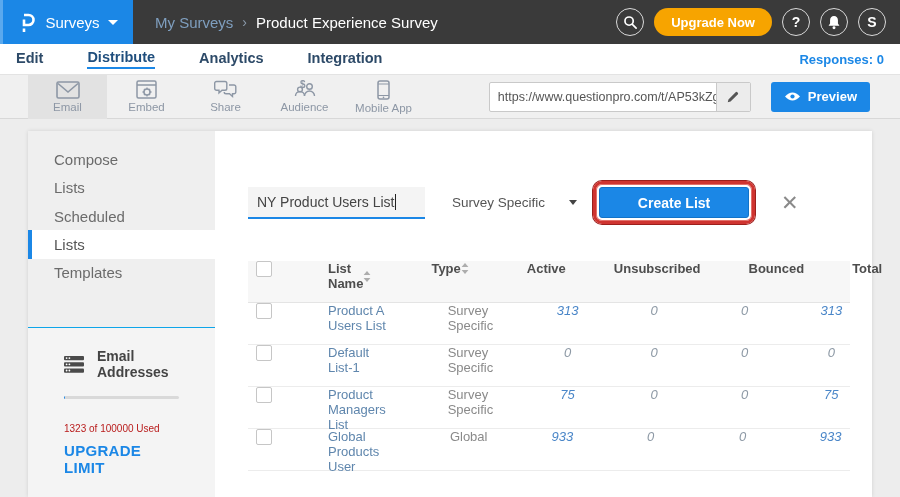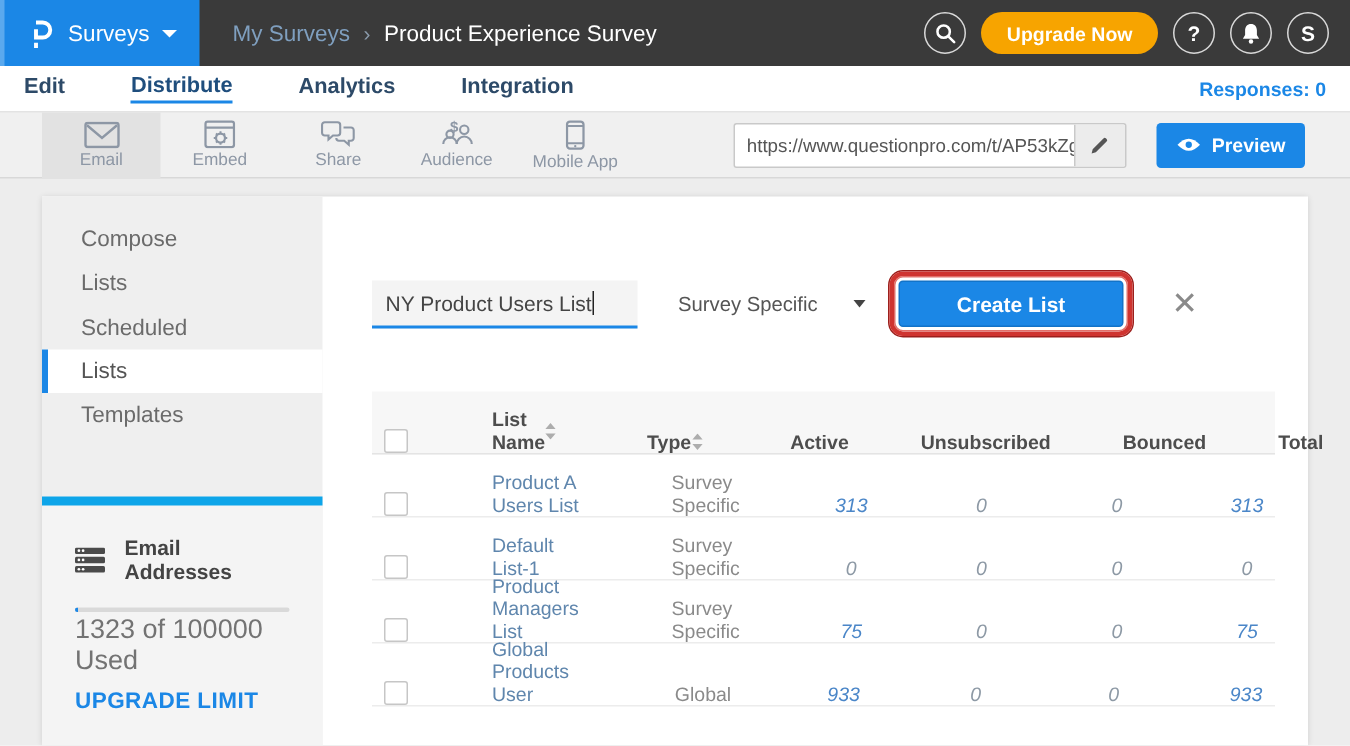--- a/index.html
+++ b/index.html
@@ -57,26 +57,26 @@
 
   
   .content-area{height:378px;padding:12px 28px 0 28px;}
   .card{background:#fff;height:366px;display:flex;box-shadow:0 0 4px rgba(0,0,0,0.12);}
 
   
   .side-nav{width:187px;background:#efefef;flex-shrink:0;padding-top:14px;display:flex;flex-direction:column;}
   .nav-item{height:36px;display:flex;align-items:center;padding-left:22px;font-size:15px;
     color:#6b6b6b;cursor:pointer;border-left:4px solid transparent;}
   .nav-item.active{background:#fff;border-left:4px solid var(--accent);color:#555;}
-  .email-section{margin-top:40px;border-top:6px solid #0ea5e9;background:#f4f4f4;padding:20px 22px;flex:1;}
+  .email-section{margin-top:40px;border-top:1px solid #0ea5e9;background:#f4f4f4;padding:20px 36px;flex:1;}
   .email-title-row{display:flex;align-items:center;gap:13px;}
   .email-title{font-size:14px;font-weight:bold;color:#444;}
   .progress-track{margin-top:16px;height:3px;background:#d9d9d9;border-radius:2px;overflow:hidden;}
   .progress-fill{height:100%;background:var(--accent);width:2%;}
-  .usage-text{margin-top:1px;font-size:18px;color:#737373;}
+  .usage-text{margin-top:24px;font-size:10px;color:#b91c1c;}
   .upgrade-link{margin-top:8px;font-size:15px;color:var(--accent);font-weight:600;
     letter-spacing:.3px;cursor:pointer;display:inline-block;}
 
   
   .main-panel{flex:1;padding:50px 0 0 33px;}
   .form-row{display:flex;align-items:center;}
   .name-input{width:177px;height:32px;background:#f4f4f4;border-bottom:2px solid var(--accent);
     display:flex;align-items:center;padding:0 9px;font-size:14px;color:#444;cursor:text;
     white-space:nowrap;overflow:hidden;}
   .text-cursor{display:inline-block;width:1px;height:16px;background:#222;margin-left:1px;}
@@ -85,21 +85,21 @@
   .caret-dark{width:0;height:0;border-left:4.5px solid transparent;border-right:4.5px solid transparent;
     border-top:5px solid #444;}
   .annotation-ring{margin-left:16px;border:3px solid var(--red);border-radius:9px;padding:3px;
     box-shadow:0 0 0 1px #9c1f1c, inset 0 0 0 1px #e2706a;}
   .create-btn{width:150px;height:31px;background:var(--accent);border:1px solid #1273c8;border-radius:3px;
     color:#fff;font-size:14px;font-weight:bold;cursor:pointer;font-family:inherit;}
   .close-x{margin-left:26px;font-size:21px;color:#8a8a8a;cursor:pointer;line-height:1;}
 
   
   .list-table{width:602px;margin-top:37px;font-size:13px;}
-  .t-row{display:flex;align-items:flex-end;height:42px;border-bottom:1px solid #ececec;gap:48px;}
+  .t-row{display:flex;align-items:flex-start;height:42px;border-bottom:1px solid #ececec;gap:48px;}
   .t-head{background:#f7f7f7;border-bottom:1px solid #e4e4e4;font-weight:bold;color:#4d4d4d;}
   .cell{display:flex;align-items:center;}
   .c-check{width:30px;justify-content:flex-start;padding-left:8px;}
   .c-name{width:148px;padding-left:8px;justify-content:space-between;padding-right:12px;}
   .c-type{width:80px;justify-content:space-between;padding-right:10px;}
   .c-active{width:70px;justify-content:center;}
   .c-unsub{width:96px;justify-content:center;}
   .c-bounced{width:86px;justify-content:center;}
   .c-total{width:80px;justify-content:center;}
   .checkbox{width:16px;height:16px;border:1px solid #c6c6c6;border-radius:2px;background:#fff;cursor:pointer;}

